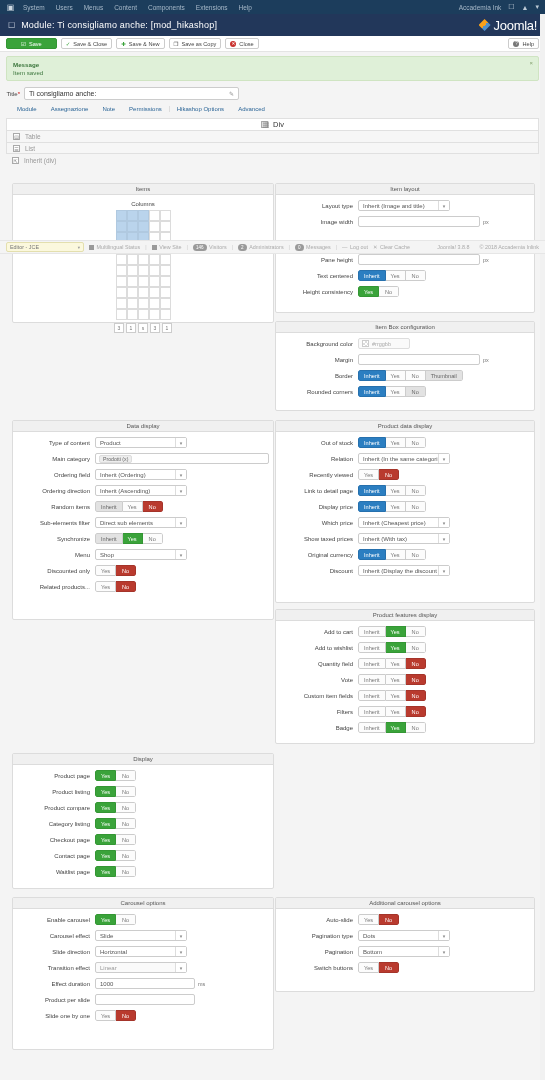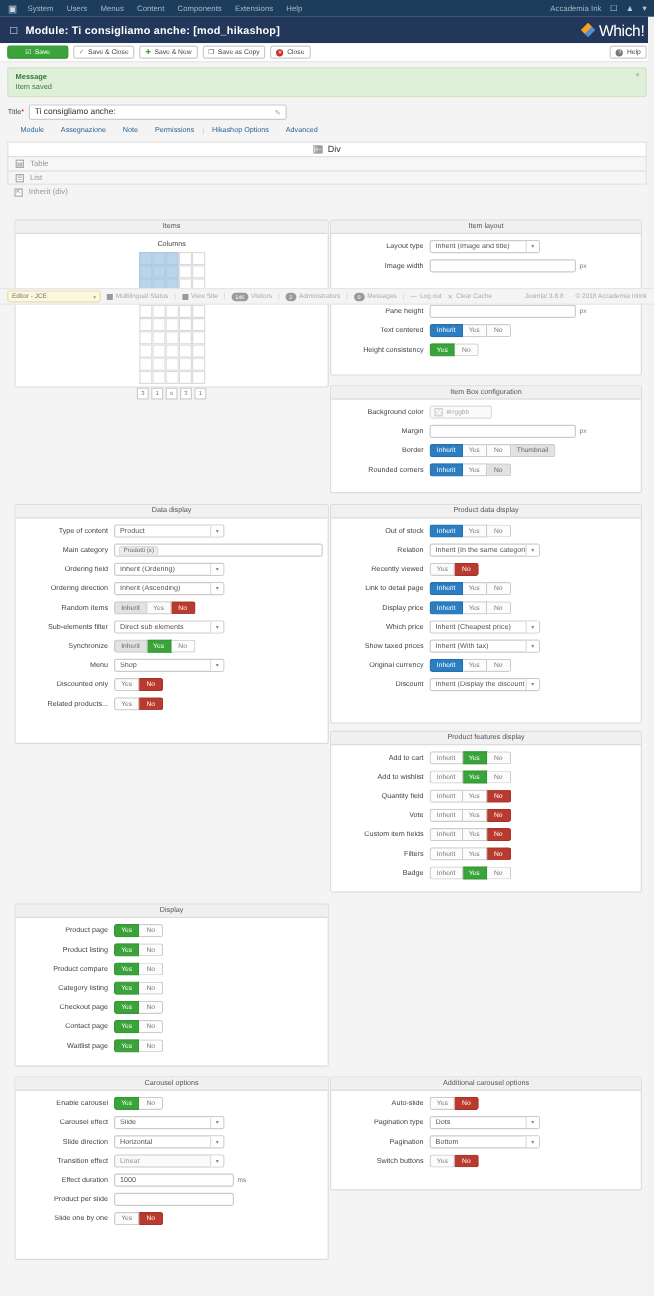--- a/index.html
+++ b/index.html
@@ -30,21 +30,21 @@
   .admin-right { display:flex; align-items:center; gap:7px; color:#a6b8c8; }
   .admin-right .ico { font-size:7px; color:#bcc9d5; }
 
   
   .page-header {
     height:22px; background:#22375a;
     display:flex; align-items:center; padding:0 8px;
     color:#fff;
   }
   .page-header .hdr-ico { font-size:8px; margin-right:6px; color:#d6dde8; }
-  .page-title { font-size:9px; font-weight:bold; letter-spacing:.2px; }
+  .page-title { font-size:9px; font-weight:normal; letter-spacing:.2px; }
   .brand { margin-left:auto; display:flex; align-items:center; gap:3px; }
   .brand .logo-sq {
     width:12px; height:12px; position:relative;
     background:linear-gradient(135deg,#f9a11b 0 50%,#5091cd 50% 100%);
     transform:rotate(0deg);
     clip-path:polygon(50% 0,100% 50%,50% 100%,0 50%);
   }
   .brand .brand-text { font-size:13px; color:#fff; letter-spacing:-.3px; }
 
   
@@ -258,21 +258,21 @@
     <span class="ico">▲</span>
     <span class="ico">▾</span>
   </div>
 </div>
 
 <div class="page-header">
   <span class="hdr-ico">☐</span>
   <span class="page-title">Module: Ti consigliamo anche: [mod_hikashop]</span>
   <div class="brand">
     <span class="logo-sq"></span>
-    <span class="brand-text">Which!</span>
+    <span class="brand-text">Joomla!</span>
   </div>
 </div>
 
 <div class="toolbar">
   <div class="btn primary">
     <span class="gi">☑</span>
     <span>Save</span>
   </div>
   <div class="btn">
     <span class="gi green">✓</span>

